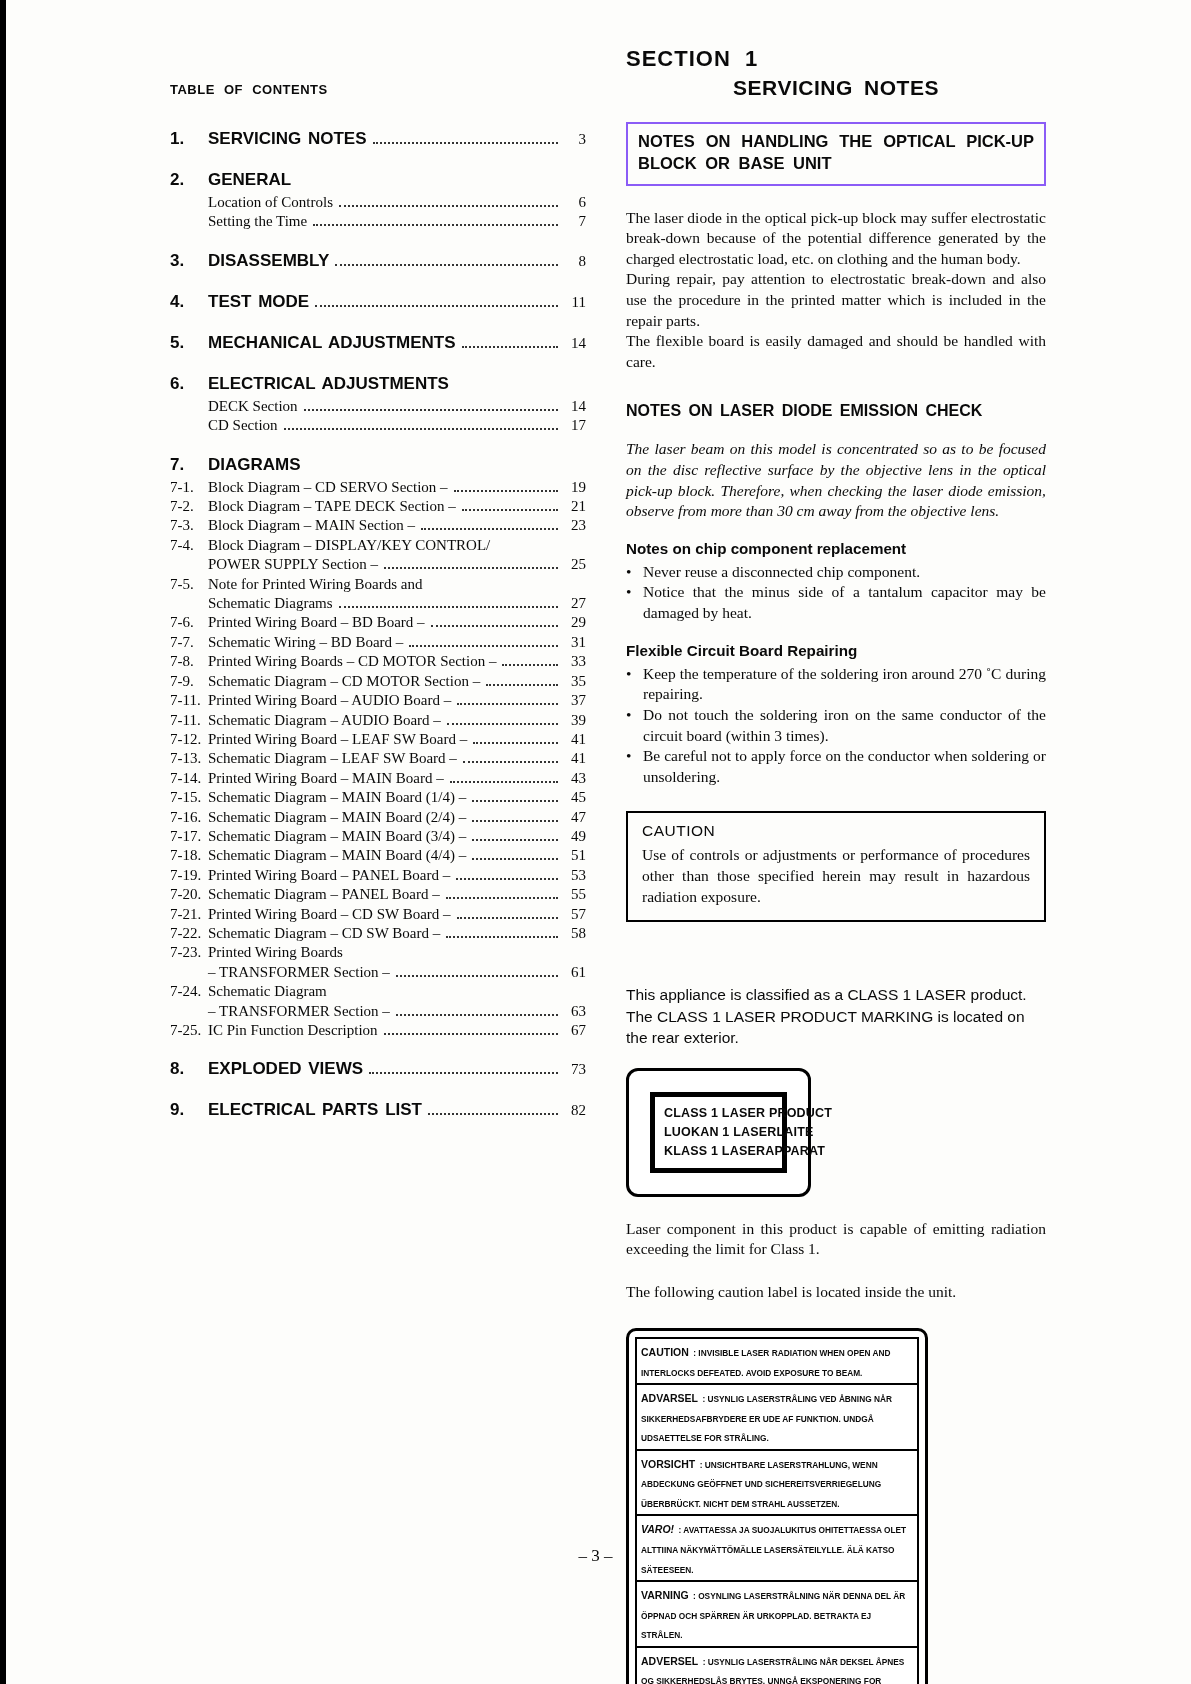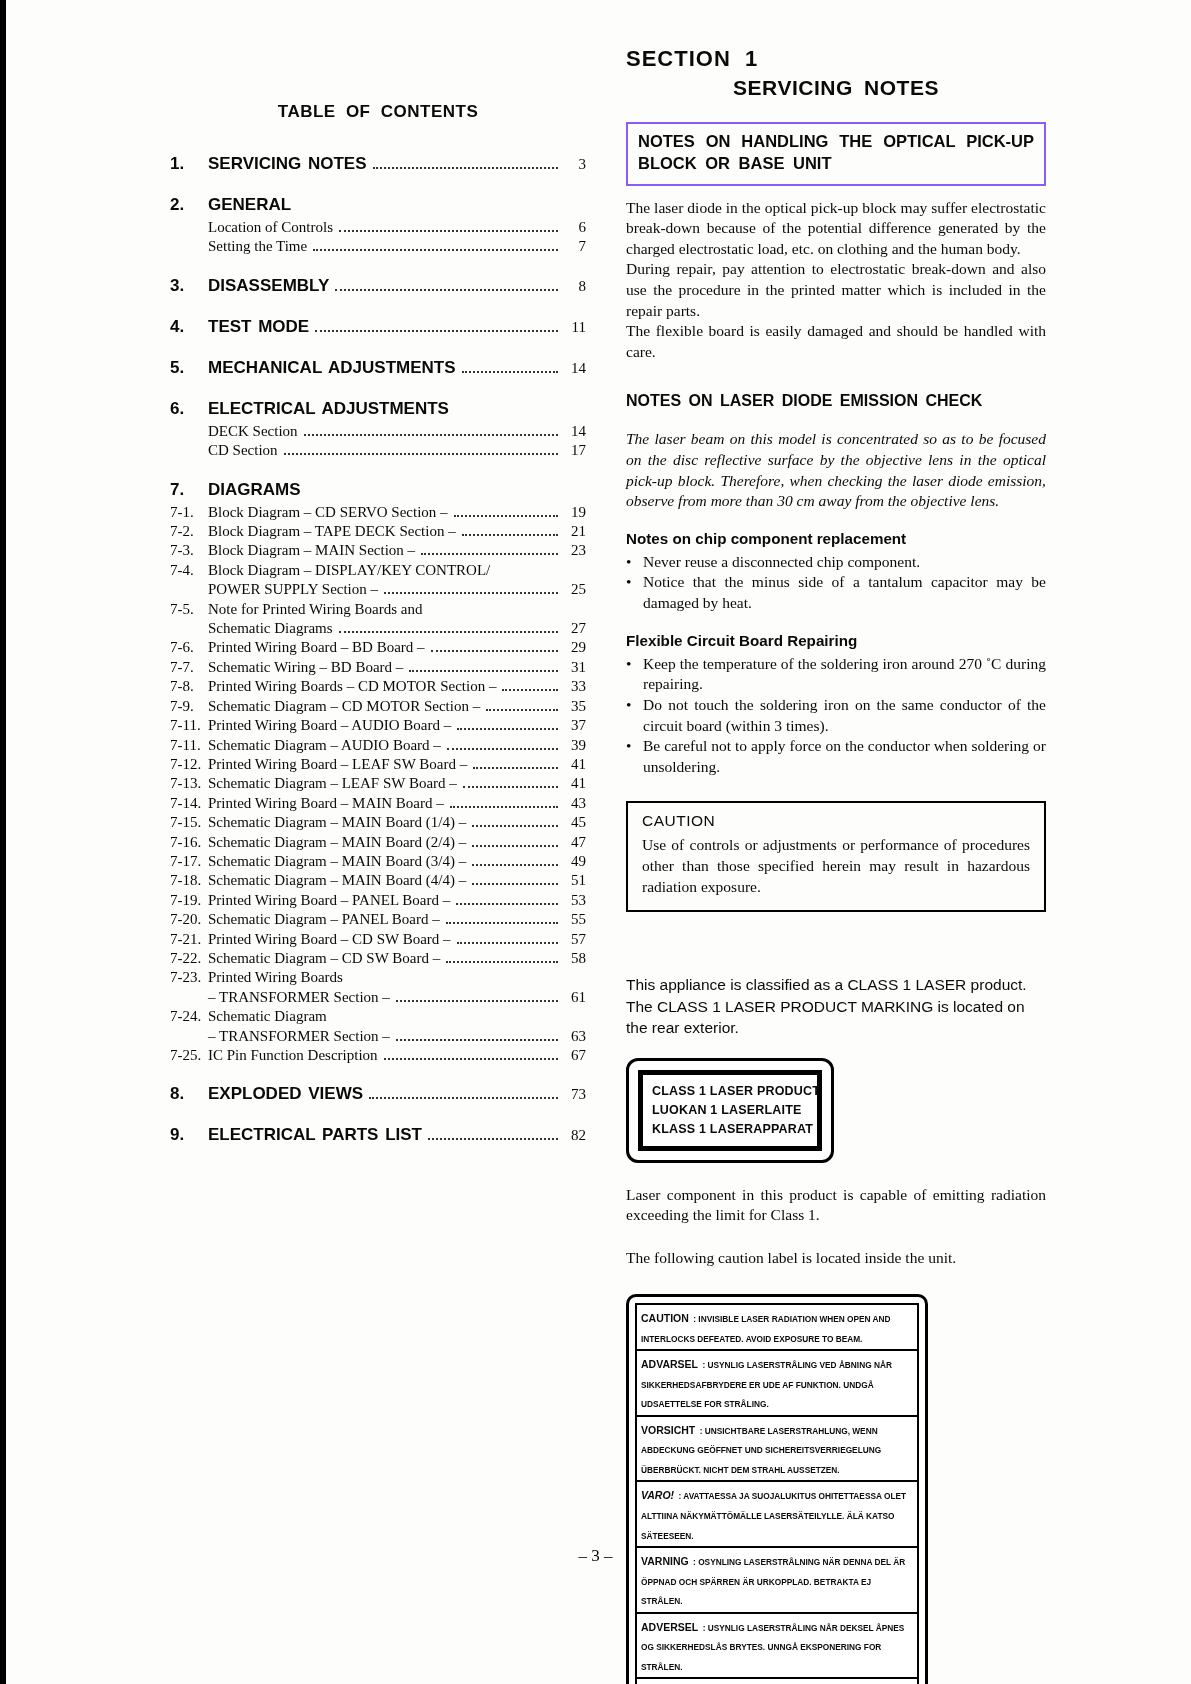--- a/index.html
+++ b/index.html
@@ -5,50 +5,50 @@
   * { margin:0; padding:0; box-sizing:border-box; }
   html, body { background:#e8e8e6; }
   body { font-family:"Liberation Serif", serif; }
   .page { position:relative; width:1191px; height:1684px; margin:0 auto; background:#fdfdfb; color:#0a0a0a; overflow:hidden; }
   .scan-edge { position:absolute; left:0; top:0; width:6px; height:100%; background:#000; }
   .columns { display:flex; padding:46px 0 0 170px; }
   .col-left { flex:0 0 416px; width:416px; }
   .col-right { flex:0 0 420px; width:420px; margin-left:40px; }
 
   
-  .toc-title { font-family:"Liberation Sans",sans-serif; font-weight:bold; font-size:17px; letter-spacing:.5px; word-spacing:5px; text-align:center; margin:56px 0 30px; }
+  .toc-title { font-family:"Liberation Sans",sans-serif; font-weight:bold; font-size:13px; letter-spacing:.5px; word-spacing:5px; margin:36px 0 30px; }
   .toc-section { margin-bottom:17px; }
   .toc-section:last-child { margin-bottom:0; }
   .toc-main { display:flex; align-items:baseline; font-family:"Liberation Sans",sans-serif; font-weight:bold; font-size:17px; line-height:23px; margin-bottom:2px; }
   .toc-num { flex:0 0 38px; }
   .toc-label { flex:0 0 auto; word-spacing:2px; }
   .toc-page { flex:0 0 24px; text-align:right; font-family:"Liberation Serif",serif; font-weight:normal; font-style:normal; font-size:15px; }
   .leader { flex:1 1 8px; min-width:8px; border-bottom:2px dotted #333; margin:0 4px 4px 6px; }
   .toc-sub { display:flex; align-items:baseline; font-family:"Liberation Serif",serif; font-size:15px; line-height:19.4px; }
   .toc-subnum { flex:0 0 38px; }
   .toc-sublabel { flex:0 0 auto; }
 
   
   .sh1 { font-family:"Liberation Sans",sans-serif; font-weight:bold; font-size:22px; letter-spacing:1px; word-spacing:7px; }
   .sh2 { font-family:"Liberation Sans",sans-serif; font-weight:bold; font-size:21px; text-align:center; letter-spacing:.5px; word-spacing:5px; margin-top:4px; }
   .boxed-heading { border:2px solid #8b5cf6; margin-top:22px; padding:7px 10px 9px; font-family:"Liberation Sans",sans-serif; font-weight:bold; font-size:16.5px; line-height:1.32; text-align:justify; word-spacing:4px; }
   .body { font-family:"Liberation Serif",serif; font-size:15.5px; line-height:1.33; text-align:justify; }
   .nomargin { margin:0; }
-  .intro { margin-top:12px; }
+  .intro { margin-top:22px; }
   .h3 { font-family:"Liberation Sans",sans-serif; font-weight:bold; font-size:16px; margin-top:30px; word-spacing:3px; }
   .first-after-h3 { margin-top:19px;font-style:italic; }
   .h4 { font-family:"Liberation Sans",sans-serif; font-weight:bold; font-size:15.2px; margin-top:18px; }
   .bullets { margin-top:5px; }
   .bullet-row { display:flex; font-family:"Liberation Serif",serif; font-size:15.5px; line-height:1.33; }
   .bullet-dot { flex:0 0 17px; }
   .bullet-text { flex:1; text-align:justify; }
   .caution-box { border:2px solid #000; margin-top:24px; padding:9px 14px 13px; }
   .caution-title { font-family:"Liberation Sans",sans-serif; font-size:15.5px; letter-spacing:.5px; margin-bottom:5px; }
   .class-note { font-family:"Liberation Sans",sans-serif; font-size:15.5px; line-height:1.38; margin-top:62px; text-align:left; }
-  .class-label { width:208px; margin-top:20px; border:3px solid #000; border-radius:12px; padding:9px; background:#fff; }
+  .class-label { width:185px; margin-top:20px; border:3px solid #000; border-radius:12px; padding:21px; background:#fff; }
   .class-label-inner { border:5px solid #000; padding:7px 9px; }
   .class-line { font-family:"Liberation Sans",sans-serif; font-size:12.5px; font-weight:bold; line-height:1.5; letter-spacing:.2px; white-space:nowrap; }
   .spaced { margin-top:22px; }
   .ml-label { width:302px; margin-top:26px; border:3px solid #000; border-radius:10px; padding:6px; background:#fff; }
   .ml-inner { border:2px solid #000; }
   .ml-row { border-bottom:2px solid #000; padding:2px 4px 3px; font-family:"Liberation Sans",sans-serif; line-height:1.22; }
   .ml-row:last-child { border-bottom:none; }
   .ml-term { font-size:10.5px; font-weight:bold; }
   .ml-term.italic { font-style:italic; }
   .ml-text { font-size:8.3px; font-weight:bold; }

